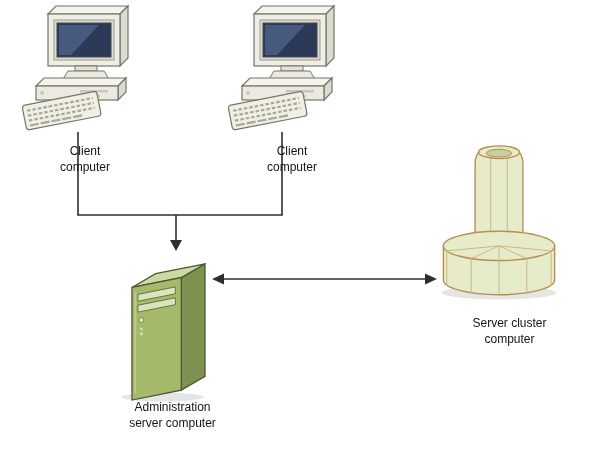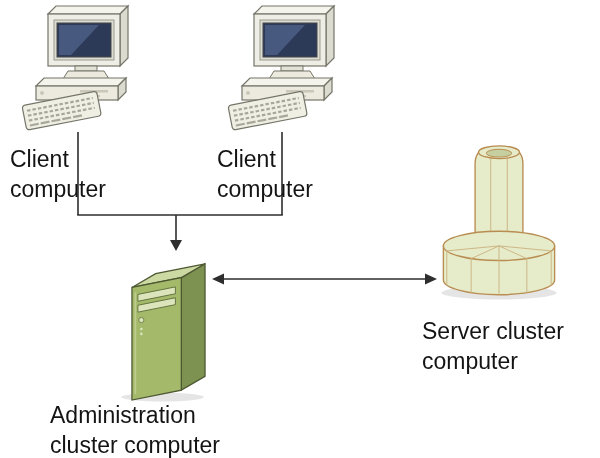--- a/index.html
+++ b/index.html
@@ -11,22 +11,22 @@
     position:relative;
     width:600px; height:458px;
     background:#ffffff;
     overflow:hidden;
   }
   .icon-wrap { position:absolute; }
   .icon-wrap svg { display:block; width:100%; height:100%; }
   .node-label {
     position:absolute;
     white-space:pre-line;
-    text-align:left;
-    font-size:23px;
+    text-align:center;
+    font-size:12px;
     line-height:1.32;
     color:#141414;
   }
   #connector-layer {
     position:absolute; left:0; top:0; width:600px; height:458px;
     pointer-events:none;
   }
 </style>
 </head>
 <body>
@@ -150,17 +150,17 @@
       <polygon points="212,279 224,273.5 224,284.5" stroke="none"></polygon>
       <polygon points="437,279 425,273.5 425,284.5" stroke="none"></polygon>
     </g>
   </svg>
 
   <div class="node-label" style="left:10px;  top:144px; width:150px;">Client
 computer</div>
   <div class="node-label" style="left:217px; top:144px; width:150px;">Client
 computer</div>
   <div class="node-label" style="left:50px;  top:400px; width:245px;">Administration
-cluster computer</div>
+server computer</div>
   <div class="node-label" style="left:422px; top:316px; width:175px;">Server cluster
 computer</div>
 
 </div>
 
 </body></html>

